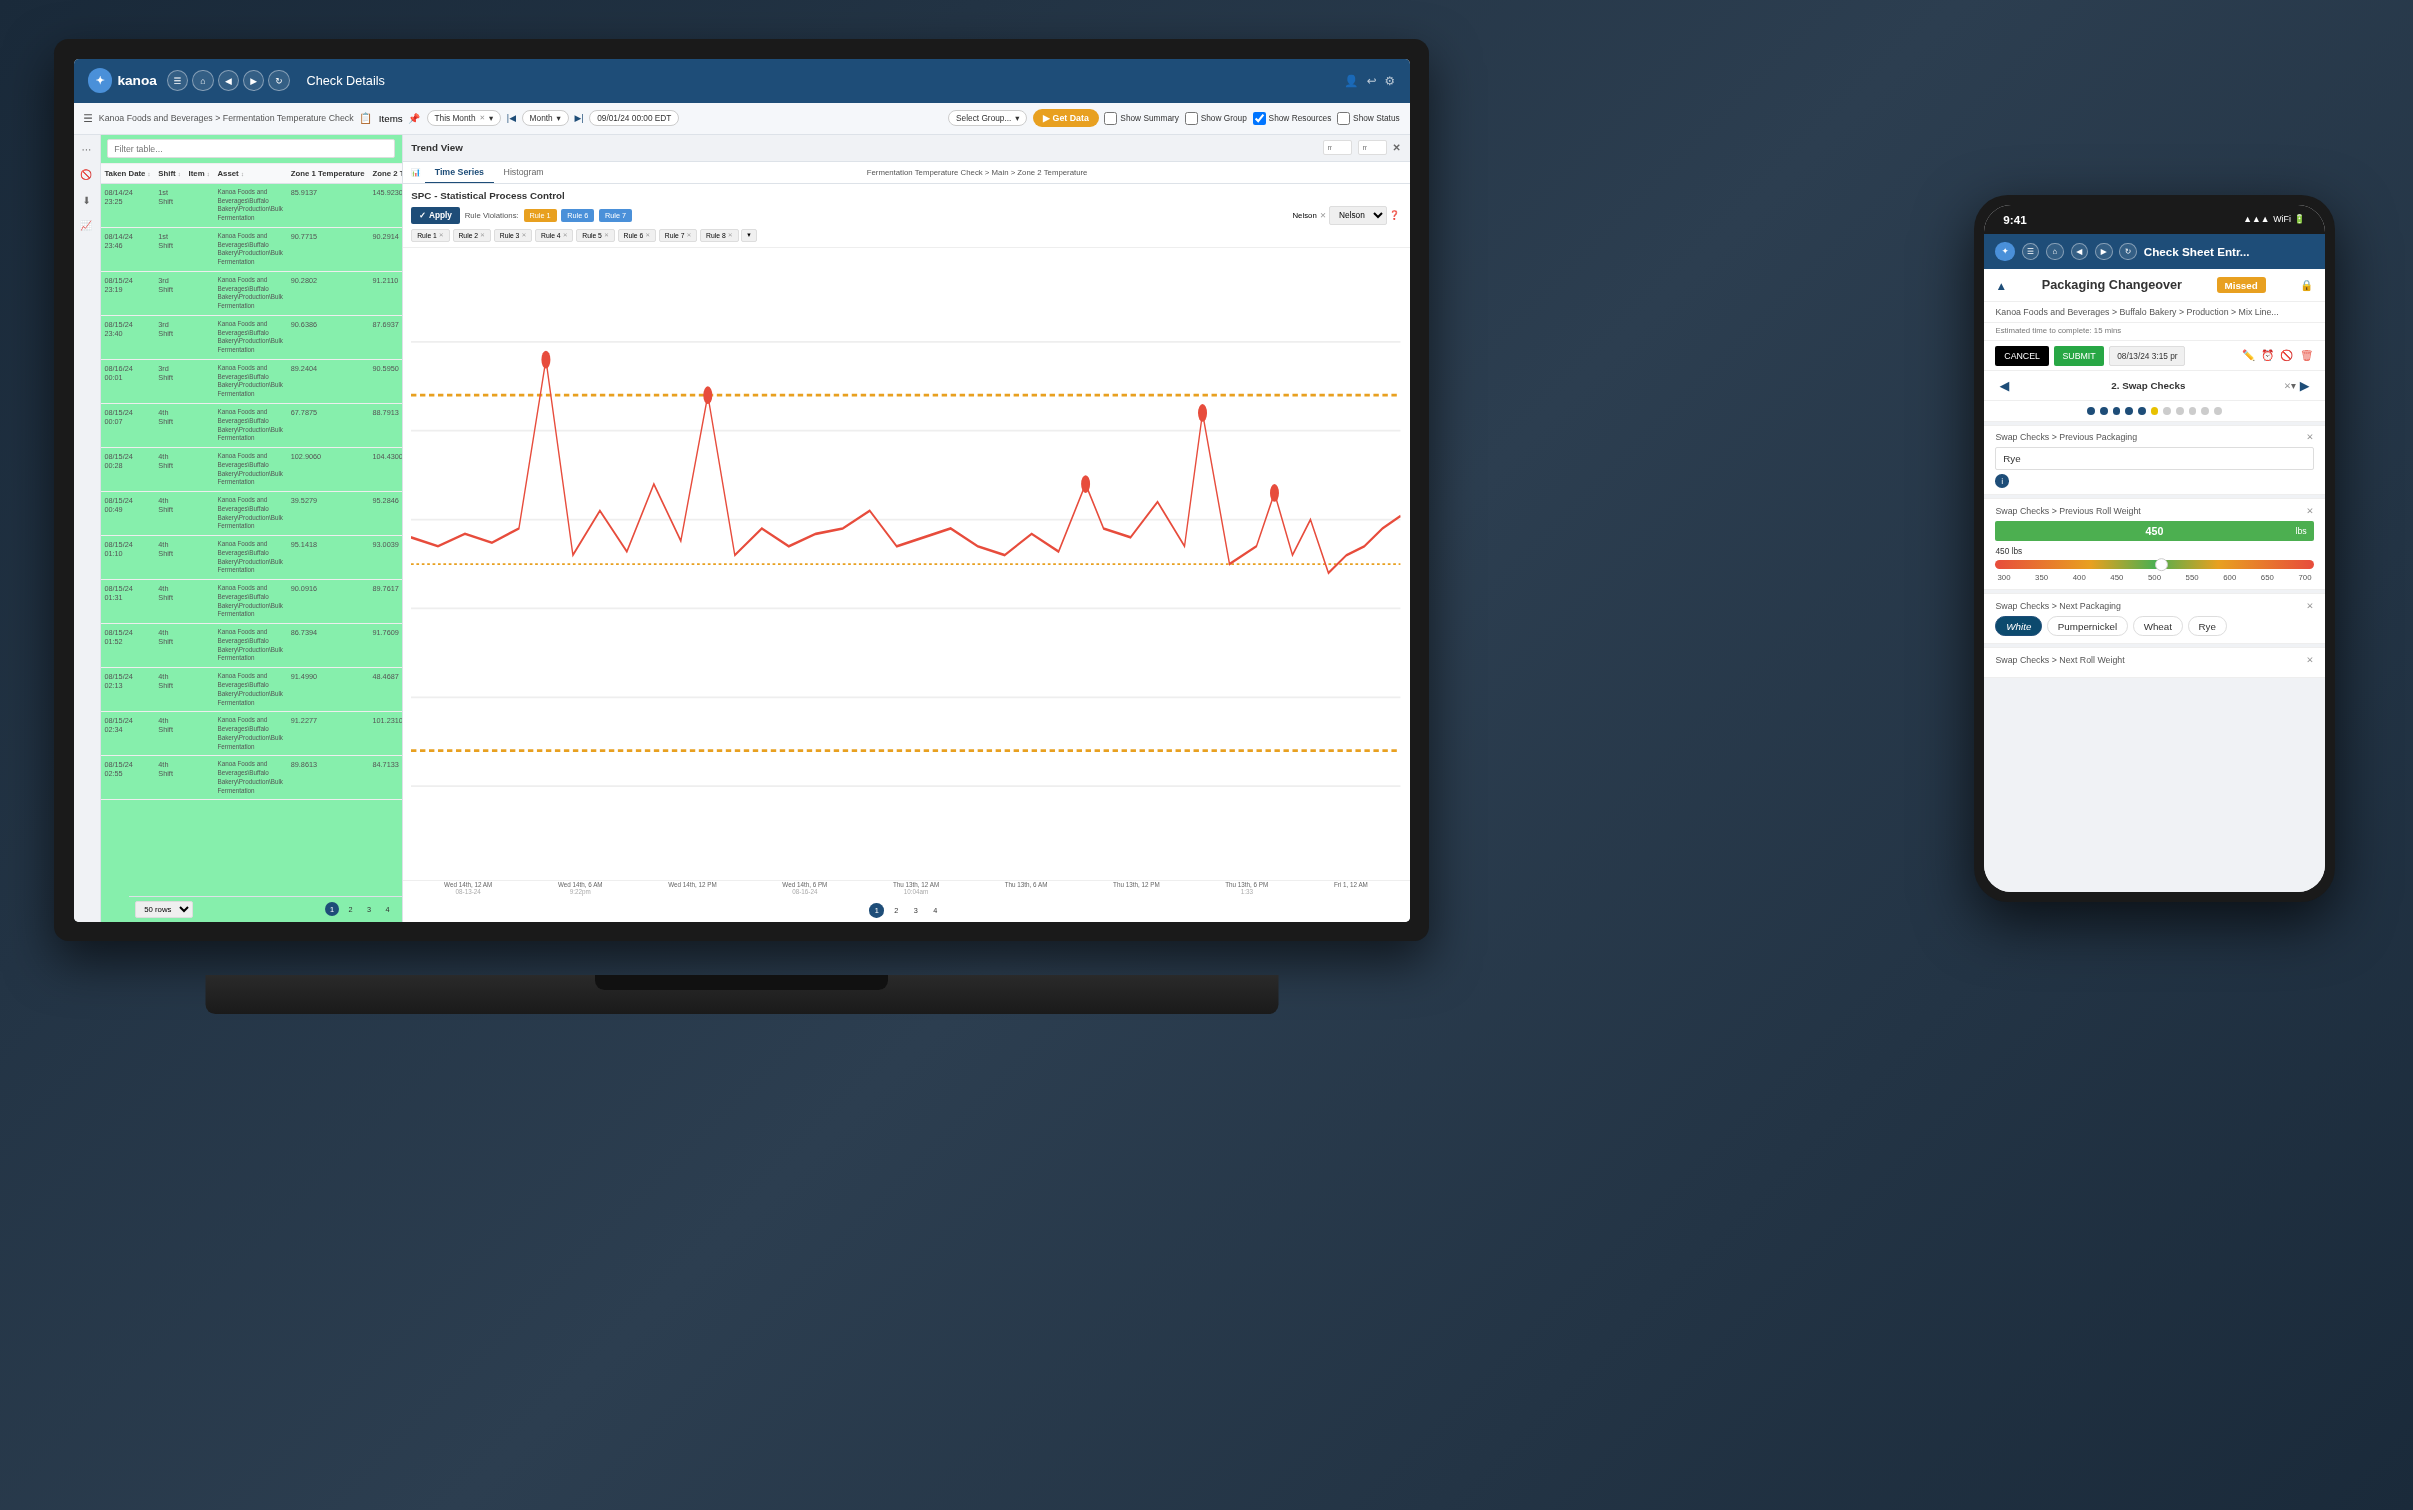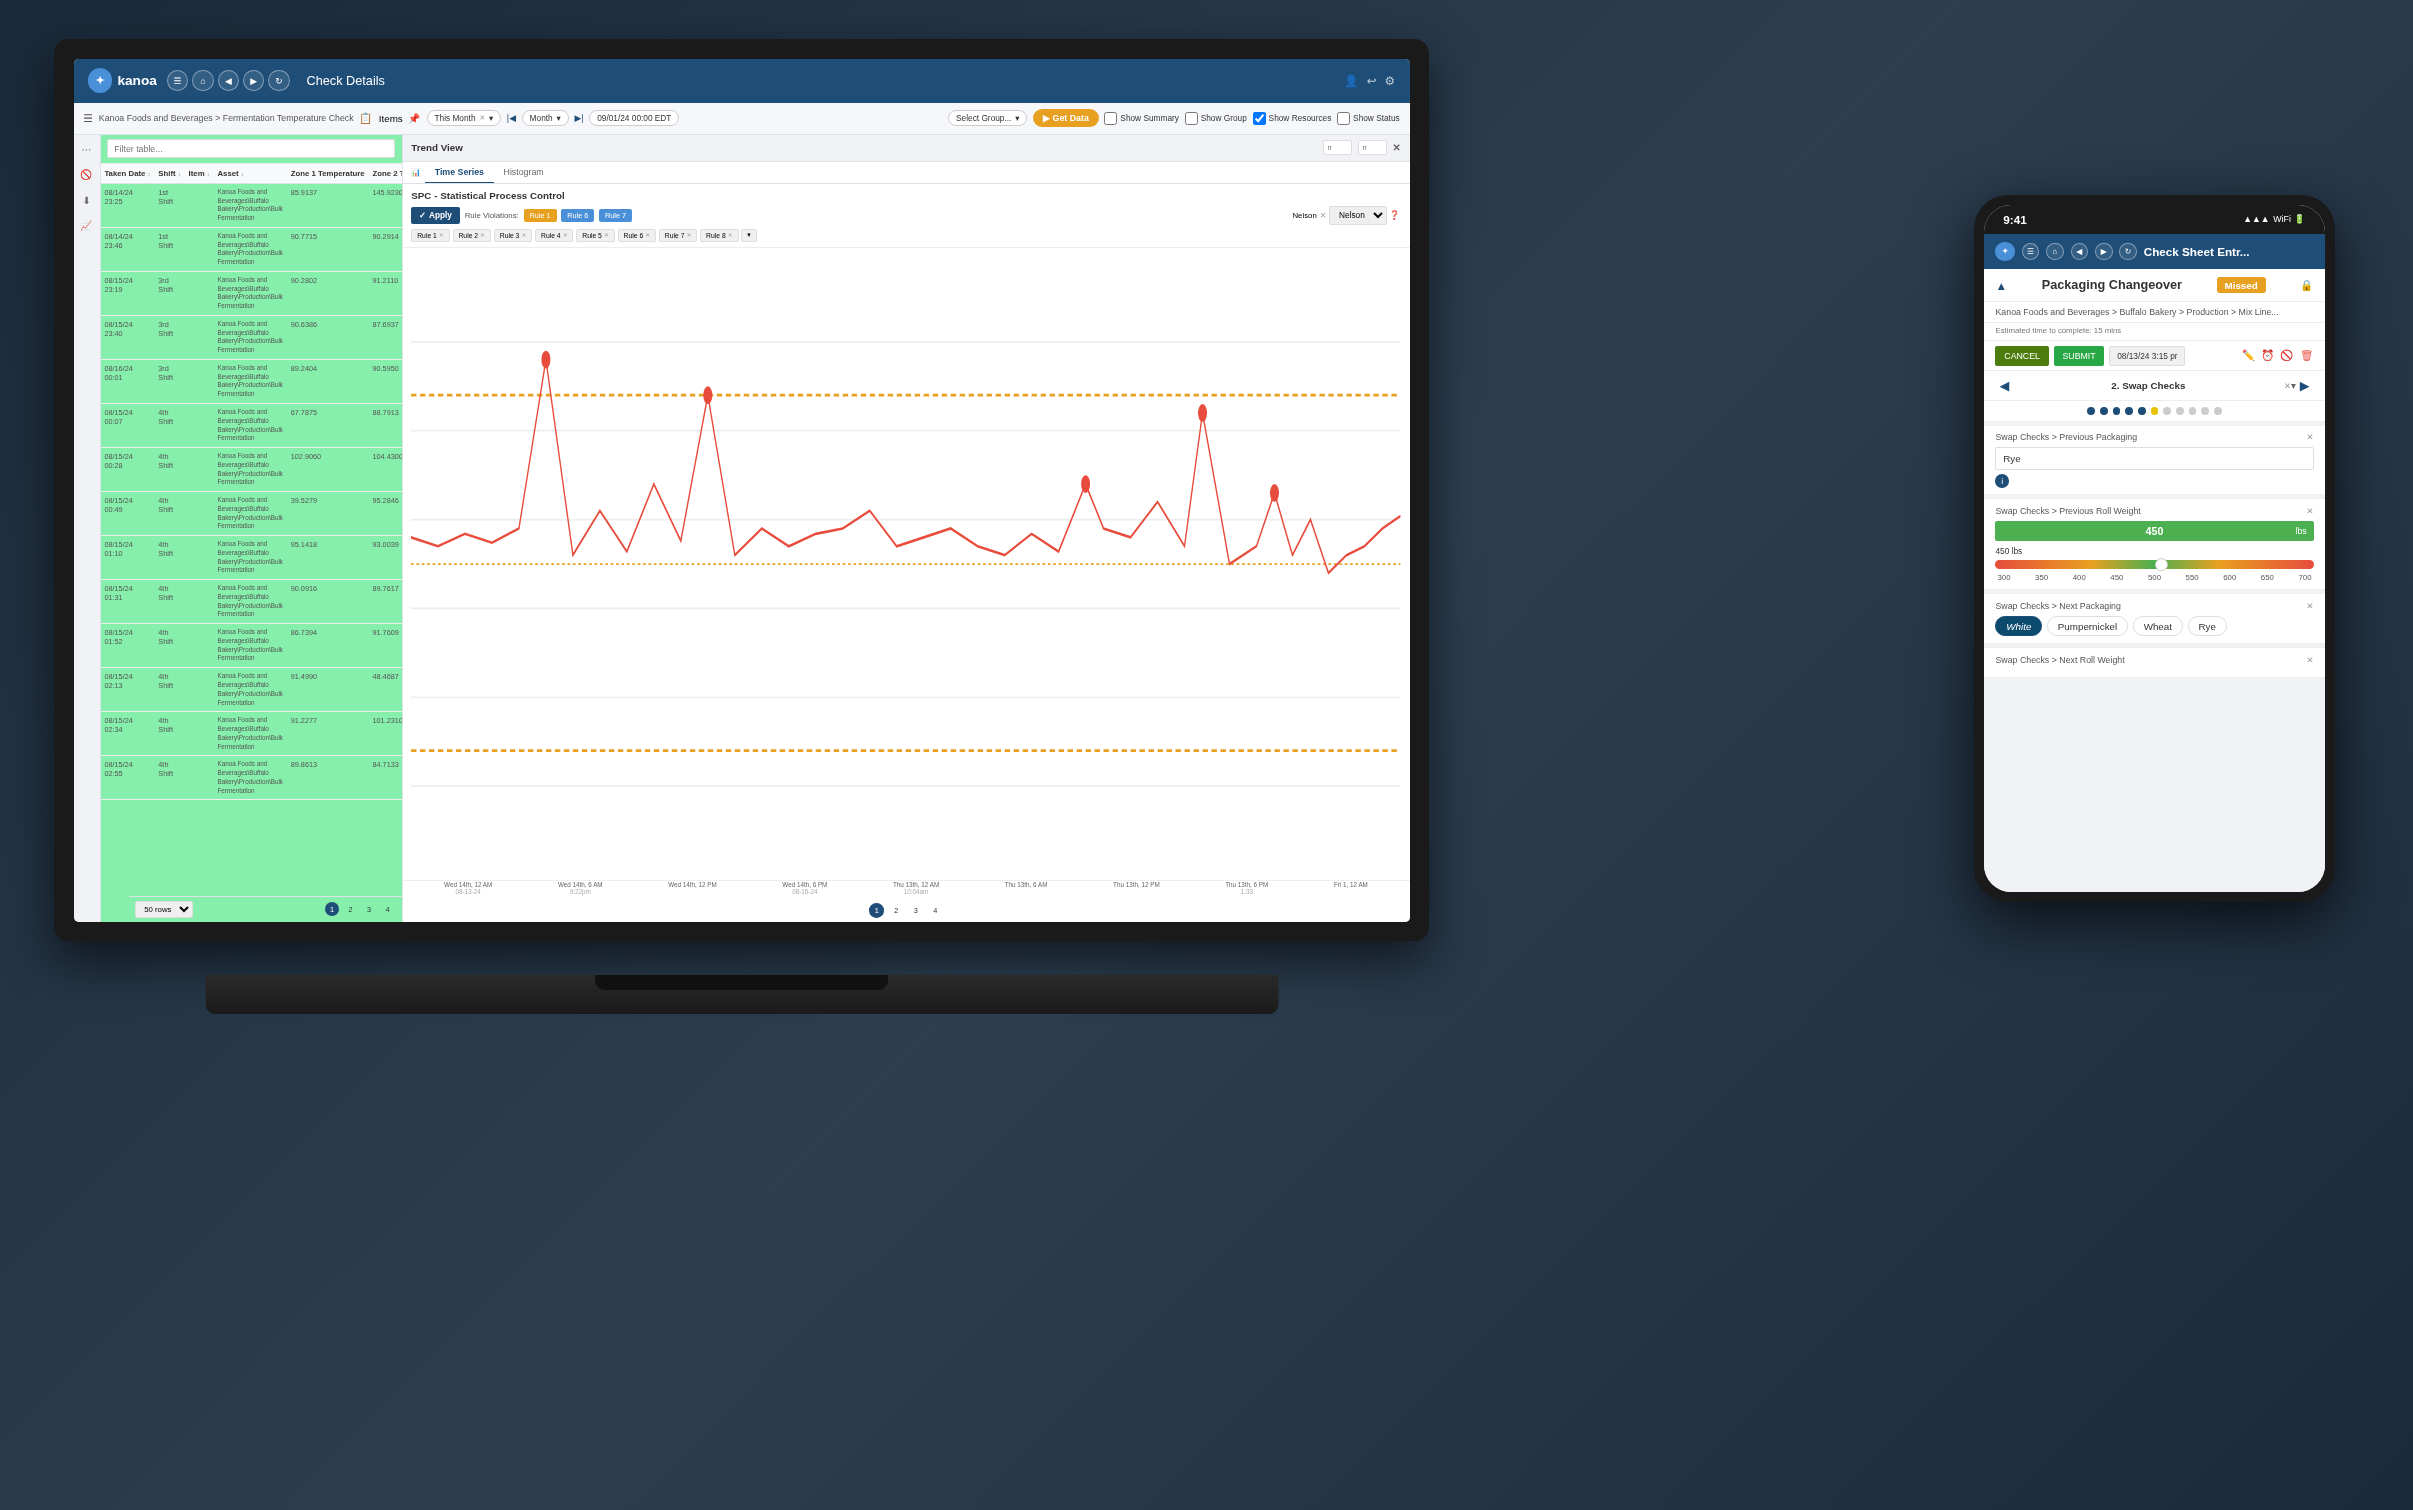--- a/index.html
+++ b/index.html
@@ -608,21 +608,21 @@
     .phone-actions {
       display: flex;
       gap: 4.9px;
       padding: 4.9px 11.7px;
       background: white;
       border-bottom: 0.5px solid #eee;
       align-items: center;
     }
 
     .cancel-btn-phone {
-      background: #4d7c0f;
+      background: #000000;
       color: white;
       border: none;
       border-radius: 2px;
       padding: 4.9px 8.8px;
       font-size: 8.8px;
       cursor: pointer;
     }
 
     .submit-btn-phone {
       background: #28a745;
@@ -1114,20 +1114,21 @@
               <span class="trend-close">✕</span>
             </div>
           </div>
 
           <div class="trend-tabs">
             <div style="display:flex;align-items:center;gap:2.9px;margin-right:3.9px;">
               <span style="font-size:7.8px;color:#1e4d78;">📊</span>
             </div>
             <div class="trend-tab active">Time Series</div>
             <div class="trend-tab">Histogram</div>
+            <div style="flex:1;text-align:center;font-size:7.8px;color:#555;display:flex;align-items:center;justify-content:center;">Fermentation Temperature Check &gt; Main &gt; Zone 2 Temperature</div>
           </div>
 
           <div class="spc-section">
             <div class="spc-title">SPC - Statistical Process Control</div>
             <div class="spc-controls">
               <button class="apply-btn">
                 <span>✓</span>
                 <span>Apply</span>
               </button>
               <span class="rule-violations-label">Rule Violations:</span>

